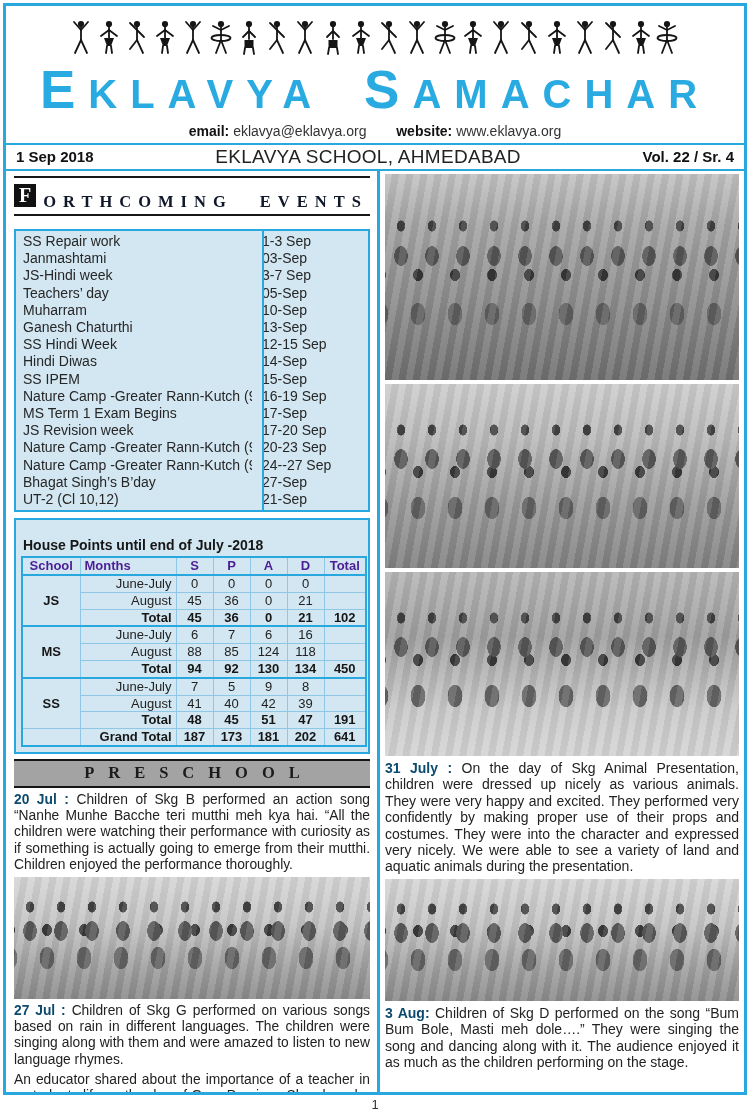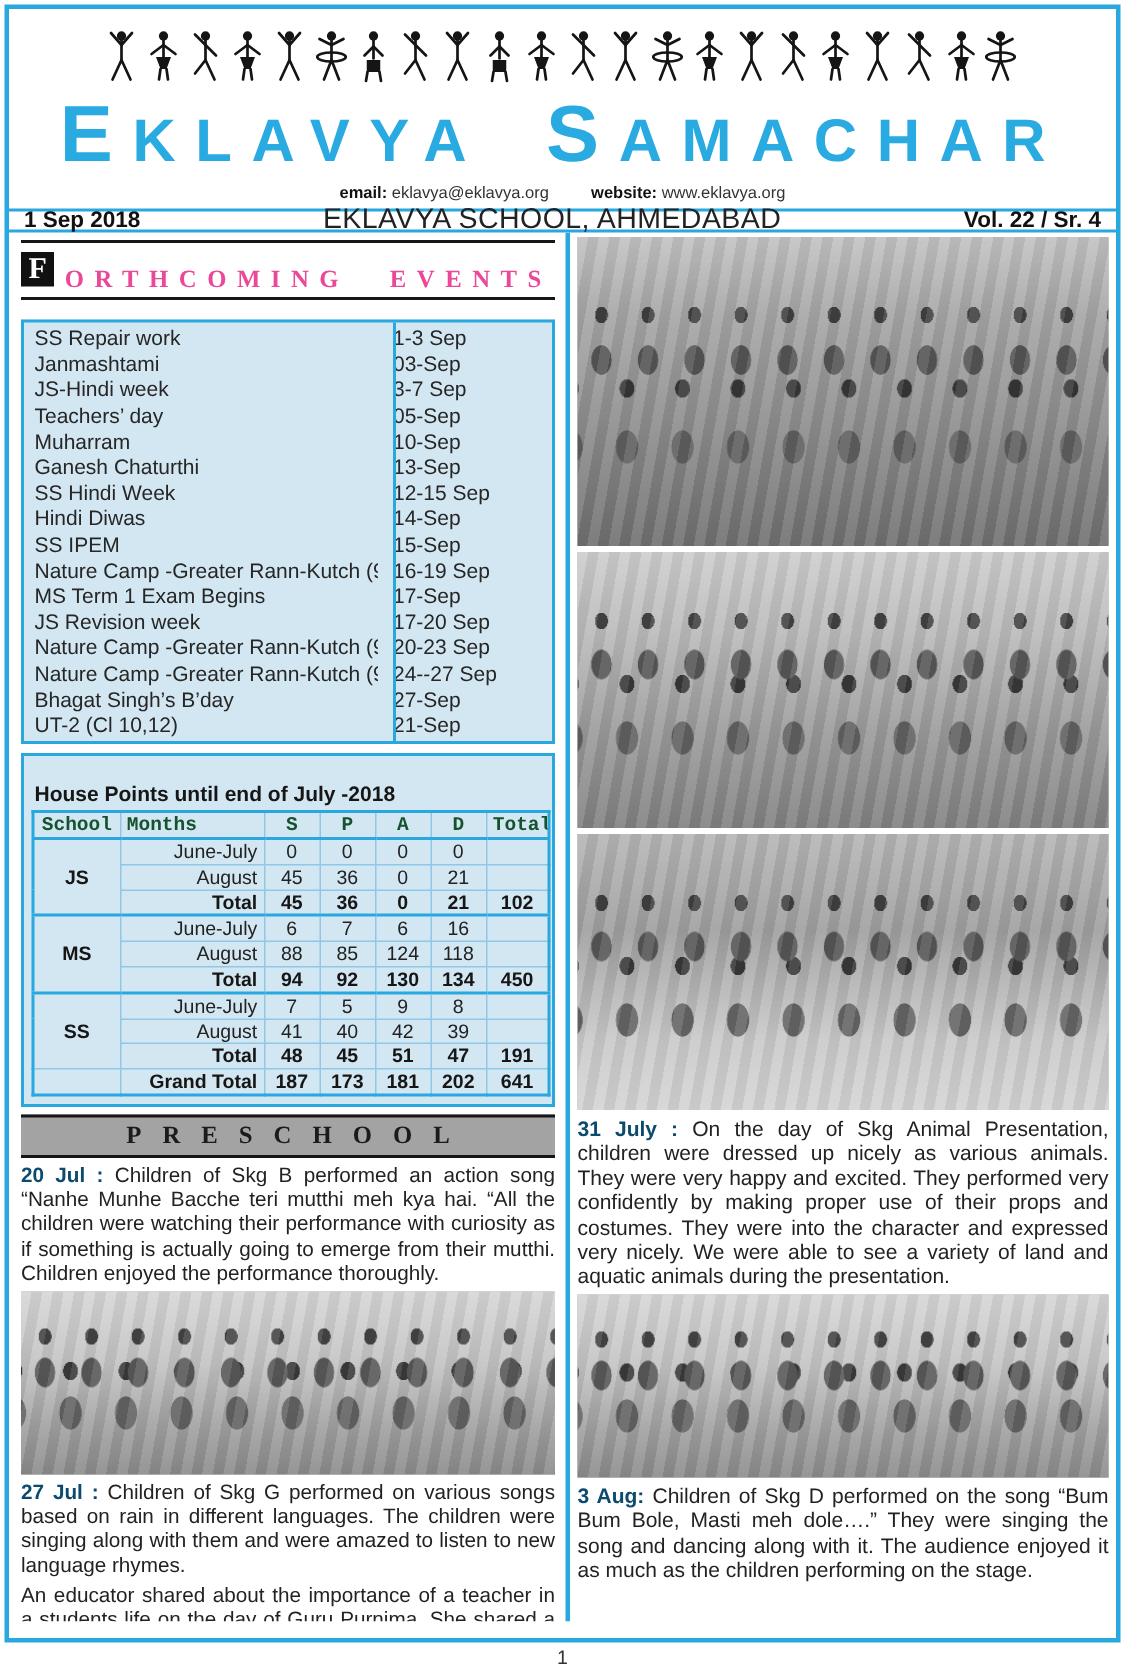--- a/index.html
+++ b/index.html
@@ -22,47 +22,47 @@
   }
   
   .warli{display:block;margin:10px auto 0;}
   .masthead{
     text-align:center;color:var(--masthead);font-weight:bold;
     font-size:40px;line-height:1.15;letter-spacing:13px;margin-top:2px;white-space:nowrap;
   }
   .masthead .word{display:inline-block;margin:0 20px;}
   .masthead .word::first-letter{font-size:53px;}
   .contact{
-    text-align:center;font-size:11px;color:#333;margin:2px 0 4px;
+    text-align:center;font-size:14px;color:#333;margin:2px 0 4px;
   }
   .contact b{color:#111;}
   .contact .gap{display:inline-block;width:22px;}
   .datebar{
     display:flex;justify-content:space-between;align-items:center;
     border-top:2px solid var(--accent);border-bottom:2px solid var(--accent);
-    padding:2px 10px;height:16px;
+    padding:2px 10px;height:28px;
   }
   .datebar .side{font-weight:bold;font-size:15px;color:#111;}
   .datebar .center{font-size:19px;color:#222;letter-spacing:.3px;}
   
   .columns{display:flex;height:926px;overflow:hidden;}
   .col-left{width:374px;border-right:3px solid var(--accent);padding:3px 7px 0 8px;overflow:hidden;}
   .col-right{flex:1;padding:3px 5px 0 5px;overflow:hidden;}
   
   .events-header{
     margin-top:2px;border-top:2px solid #161616;border-bottom:2px solid #161616;
     padding:1px 0 2px;display:flex;align-items:center;
     font-family:"Liberation Serif", serif;
   }
   .dropcap{
     background:#111;color:#fff;font-weight:bold;font-size:20px;
     padding:0 5px 1px;margin-right:7px;line-height:22px;
   }
   .events-title{
-    font-weight:bold;font-size:16.5px;letter-spacing:7px;word-spacing:16px;color:#ec4899;white-space:nowrap;margin-top:13px;
+    font-weight:bold;font-size:16.5px;letter-spacing:7px;word-spacing:16px;color:#0f172a;white-space:nowrap;margin-top:13px;
   }
   .events-table{
     margin-top:13px;background:var(--panel);border:2px solid var(--accent);
     padding:2px 0;position:relative;
   }
   .events-table::after{
     content:"";position:absolute;top:0;bottom:0;right:104px;width:2px;background:var(--accent);
   }
   .ev-row{display:flex;font-size:14px;line-height:17.2px;color:#262626;}
   .ev-name{flex:1;padding-left:7px;padding-right:4px;white-space:nowrap;overflow:hidden;}
@@ -71,21 +71,21 @@
   .hp-box{
     margin-top:6px;background:var(--panel);border:2px solid var(--accent);
     padding:15px 5px 5px;
   }
   .hp-title{font-weight:bold;font-size:14px;color:#161616;padding:2px 2px 3px;}
   table.hp{width:100%;border-collapse:collapse;font-size:13px;color:#222;table-layout:fixed;}
   .hp th,.hp td{
     border:1px solid var(--grid);padding:0 4px;text-align:center;
     line-height:15.8px;height:15.8px;overflow:hidden;white-space:nowrap;
   }
-  .hp th{font-weight:bold;color:#14532d;border-bottom:2px solid var(--accent);font-family:Liberation Mono, monospace;}
+  .hp th{font-weight:bold;color:#4c1d95;border-bottom:2px solid var(--accent);}
   .hp .mon{text-align:right;}
   .hp th.mon{text-align:left;}
   .hp .bold td{font-weight:bold;color:#161616;}
   .hp tr.gtop td{border-top:2px solid var(--accent);}
   .hp td.school{font-weight:bold;color:#161616;}
   .hp col.c-school{width:58px;}
   .hp col.c-months{width:96px;}
   .hp col.c-num{width:37px;}
   .hp col.c-total{width:42px;}
   table.hp{border:2px solid var(--accent);}

